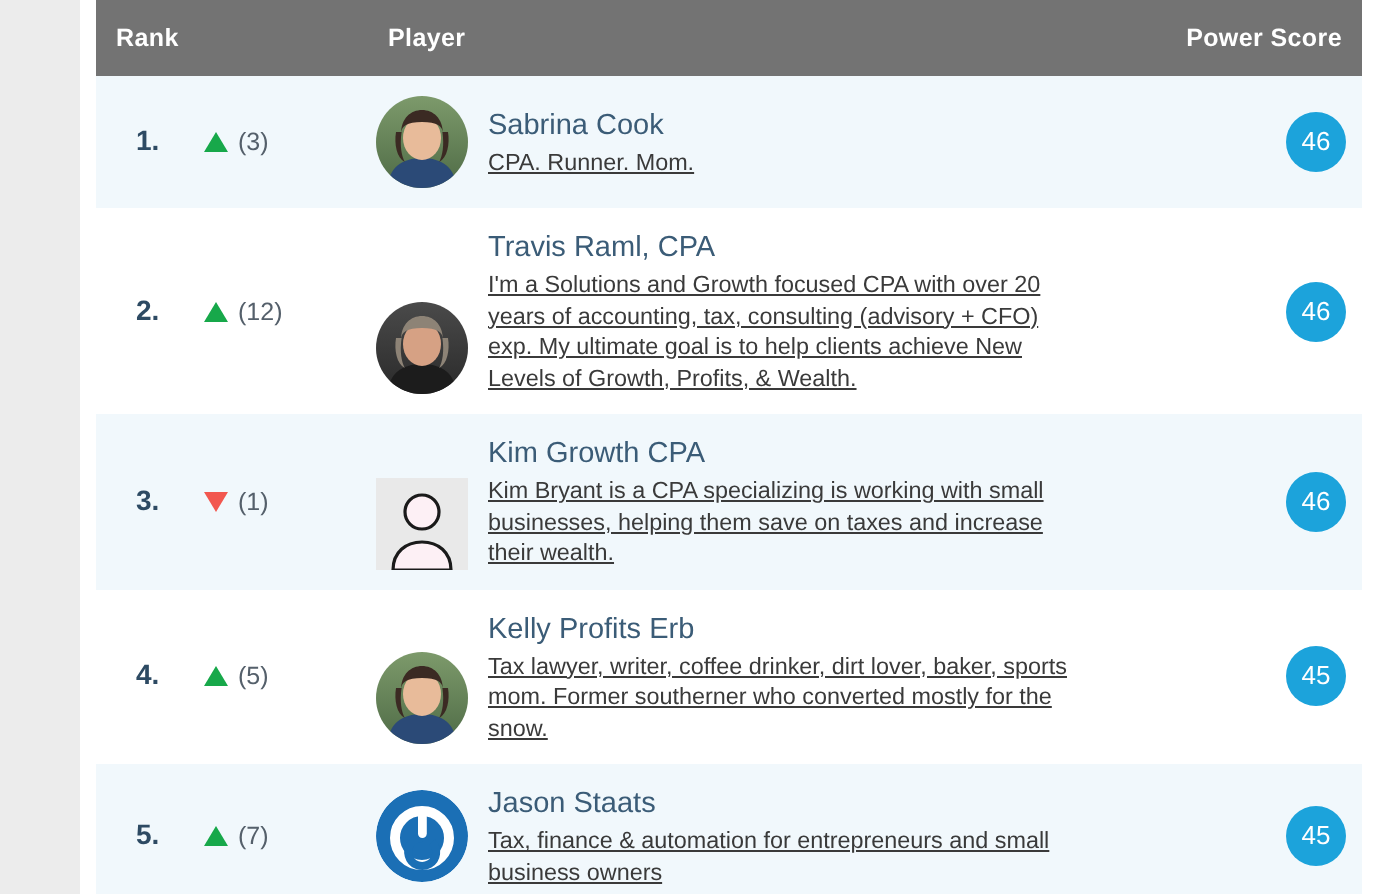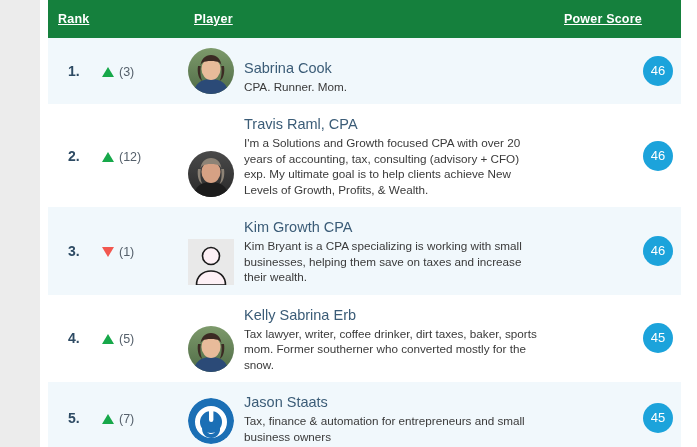--- a/index.html
+++ b/index.html
@@ -28,34 +28,33 @@
     top: 0;
     width: 607px;
     border-collapse: collapse;
   }
   .lb-table {
     width: 607px;
     border-collapse: collapse;
     table-layout: fixed;
   }
   thead th {
-    background: #15803d;
+    background: #737373;
     color: #ffffff;
     font-size: 12.5px;
     font-weight: bold;
     text-align: left;
     padding: 12px 0 12px 0;
     height: 14px;
     vertical-align: middle;
     letter-spacing: 0.2px;
-    text-decoration: underline;
   }
   th.col-rank  { width: 130px; padding-left: 10px; }
   th.col-player{ width: 370px; padding-left: 6px; margin-left: 8px; }
-  th.col-score { width: 107px; padding-right: 10px; }
+  th.col-score { width: 107px; text-align: right; padding-right: 10px; }
 
   tbody tr.row-odd  { background: #f1f8fc; }
   tbody tr.row-even { background: #ffffff; }
 
   tbody td {
     vertical-align: middle;
     padding: 0;
   }
 
   .rank-cell {
@@ -95,21 +94,21 @@
     color: #55606b;
   }
 
   .player-cell {
     padding: 10px 0 10px 0;
   }
   .player-inner {
     display: flex;
     align-items: flex-end;
   }
-  .player-inner.mid { }
+  .player-inner.mid { align-items: center; }
 
   .avatar {
     width: 46px;
     height: 46px;
     flex: 0 0 46px;
     margin-right: 10px;
     border-radius: 50%;
     overflow: hidden;
     position: relative;
   }
@@ -122,20 +121,21 @@
     font-size: 14.5px;
     color: #3b5c77;
     line-height: 18px;
     margin-bottom: 2px;
   }
   .player-bio {
     font-size: 11.7px;
     color: #3a3a3a;
     line-height: 15.5px;
     width: 300px;
+    text-decoration: underline;
   }
 
   .score-cell {
     text-align: right;
     padding-right: 8px;
   }
   .score-badge {
     display: inline-block;
     width: 30px;
     height: 30px;
@@ -250,22 +250,22 @@
                     </defs>
                     <rect width="46" height="46" fill="url(#bg3)"></rect>
                     <path d="M6 46c0-10 7-15 17-15s17 5 17 15z" fill="#2b4a77"></path>
                     <ellipse cx="23" cy="21" rx="9.5" ry="11" fill="#e8bb9a"></ellipse>
                     <path d="M12.5 19c0-8 5-12 10.5-12s10.5 4 10.5 12c0-4-3-6-10.5-6S12.5 15 12.5 19z" fill="#3b2a23"></path>
                     <path d="M12.8 18c-1 7 0 12 1.6 15-4-2-5.4-9-4.4-15z" fill="#3b2a23"></path>
                     <path d="M33.2 18c1 7 0 12-1.6 15 4-2 5.4-9 4.4-15z" fill="#3b2a23"></path>
                   </svg>
                 </div>
                 <div class="player-text">
-                  <div class="player-name">Kelly Sabrina Erb</div>
-                  <div class="player-bio">Tax lawyer, writer, coffee drinker, dirt taxes, baker, sports mom. Former southerner who converted mostly for the snow.</div>
+                  <div class="player-name">Kelly Profits Erb</div>
+                  <div class="player-bio">Tax lawyer, writer, coffee drinker, dirt lover, baker, sports mom. Former southerner who converted mostly for the snow.</div>
                 </div>
               </div>
             </td>
             <td class="score-cell"><span class="score-badge">45</span></td>
           </tr>
           <tr class="row-odd">
             <td class="rank-cell"><span class="rank-num">5.</span><span class="movement"><span class="tri tri-up"></span><span class="move-count">(7)</span></span></td>
             <td class="player-cell">
               <div class="player-inner mid">
                 <div class="avatar">

